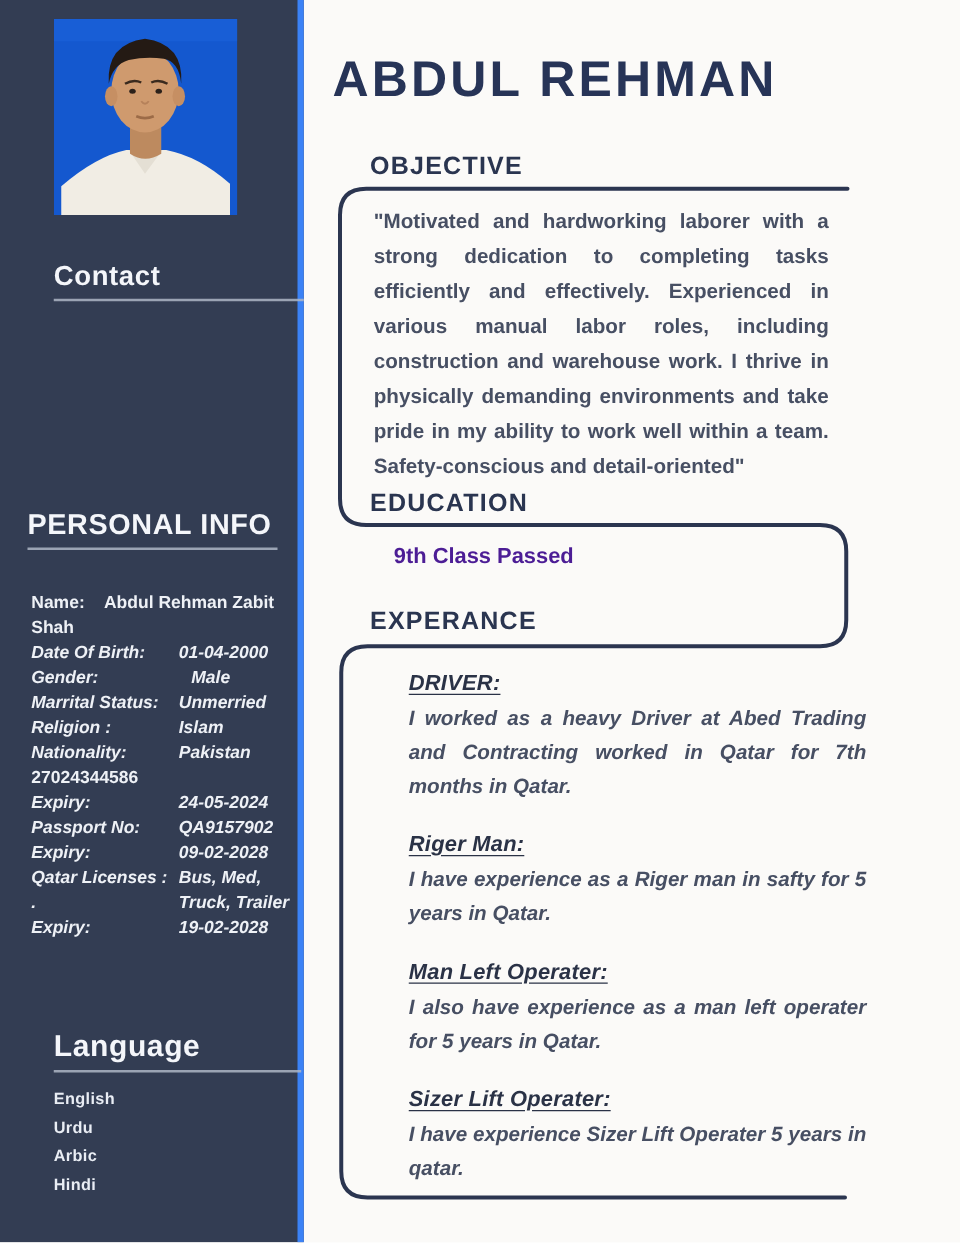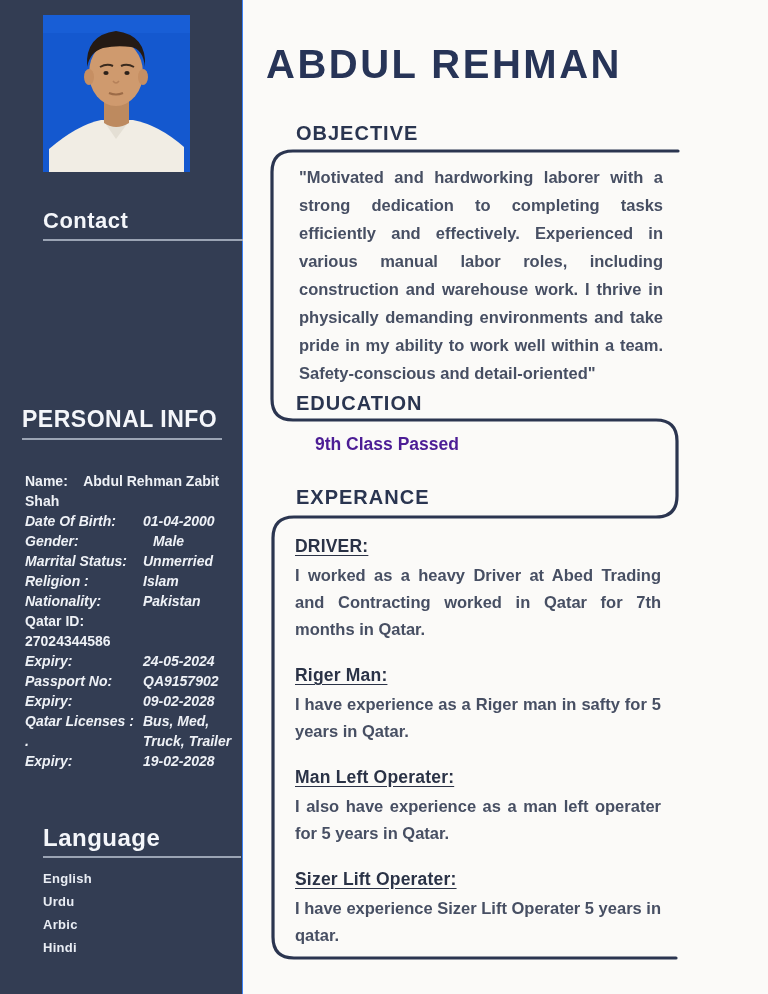--- a/index.html
+++ b/index.html
@@ -6,21 +6,21 @@
   html, body { background: #ffffff; }
   body { font-family: "Liberation Sans", sans-serif; }
   .page {
     position: relative; width: 768px; height: 994px;
     background: #fbfaf8; overflow: hidden;
   }
 
   
   .sidebar {
     position: absolute; left: 0; top: 0; width: 243px; height: 994px;
-    background: #333d53; border-right: 1px solid #3b82f6;
+    background: #333d53; border-right: 5px solid #3b82f6;
   }
   .photo-frame {
     position: absolute; left: 43px; top: 15px; width: 147px; height: 157px;
     overflow: hidden;
   }
   .side-heading {
     position: absolute; color: #f4f6fa; font-weight: 700;
     font-size: 22px; letter-spacing: 0.5px;
   }
   .side-rule {
@@ -61,21 +61,21 @@
   }
   .objective-text {
     position: absolute; left: 56px; top: 163px; width: 364px;
     color: #474f63; font-size: 16.5px; font-weight: 600; line-height: 28px;
     text-align: justify;
   }
   .education-item {
     position: absolute; left: 72px; top: 434px;
     color: #4c1d95; font-size: 17.5px; font-weight: 700;
   }
-  .exp-block { position: absolute; left: 52px; top: 536px; width: 366px; }
+  .exp-block { position: absolute; left: 84px; top: 536px; width: 366px; font-style: italic; }
   .exp-entry { margin-bottom: 22px; }
   .exp-role {
     color: #2a3246; font-size: 17.5px; font-weight: 700;
     text-decoration: underline; text-underline-offset: 3px;
     display: inline-block; margin-bottom: 5px; letter-spacing: 0.2px;
   }
   .exp-desc {
     color: #474f63; font-size: 16.5px; font-weight: 600; line-height: 27px;
     text-align: justify;
   }
@@ -140,21 +140,20 @@
       </div>
       <div class="pinfo-row-grid">
         <span class="pinfo-label">Religion :</span>
         <span class="pinfo-value">Islam</span>
       </div>
       <div class="pinfo-row-grid">
         <span class="pinfo-label">Nationality:</span>
         <span class="pinfo-value">Pakistan</span>
       </div>
       <div class="pinfo-row-stack">
-        <span class="pinfo-label">Qatar ID:</span>
         <span class="pinfo-value">27024344586</span>
       </div>
       <div class="pinfo-row-grid">
         <span class="pinfo-label">Expiry:</span>
         <span class="pinfo-value">24-05-2024</span>
       </div>
       <div class="pinfo-row-grid">
         <span class="pinfo-label">Passport No:</span>
         <span class="pinfo-value">QA9157902</span>
       </div>

